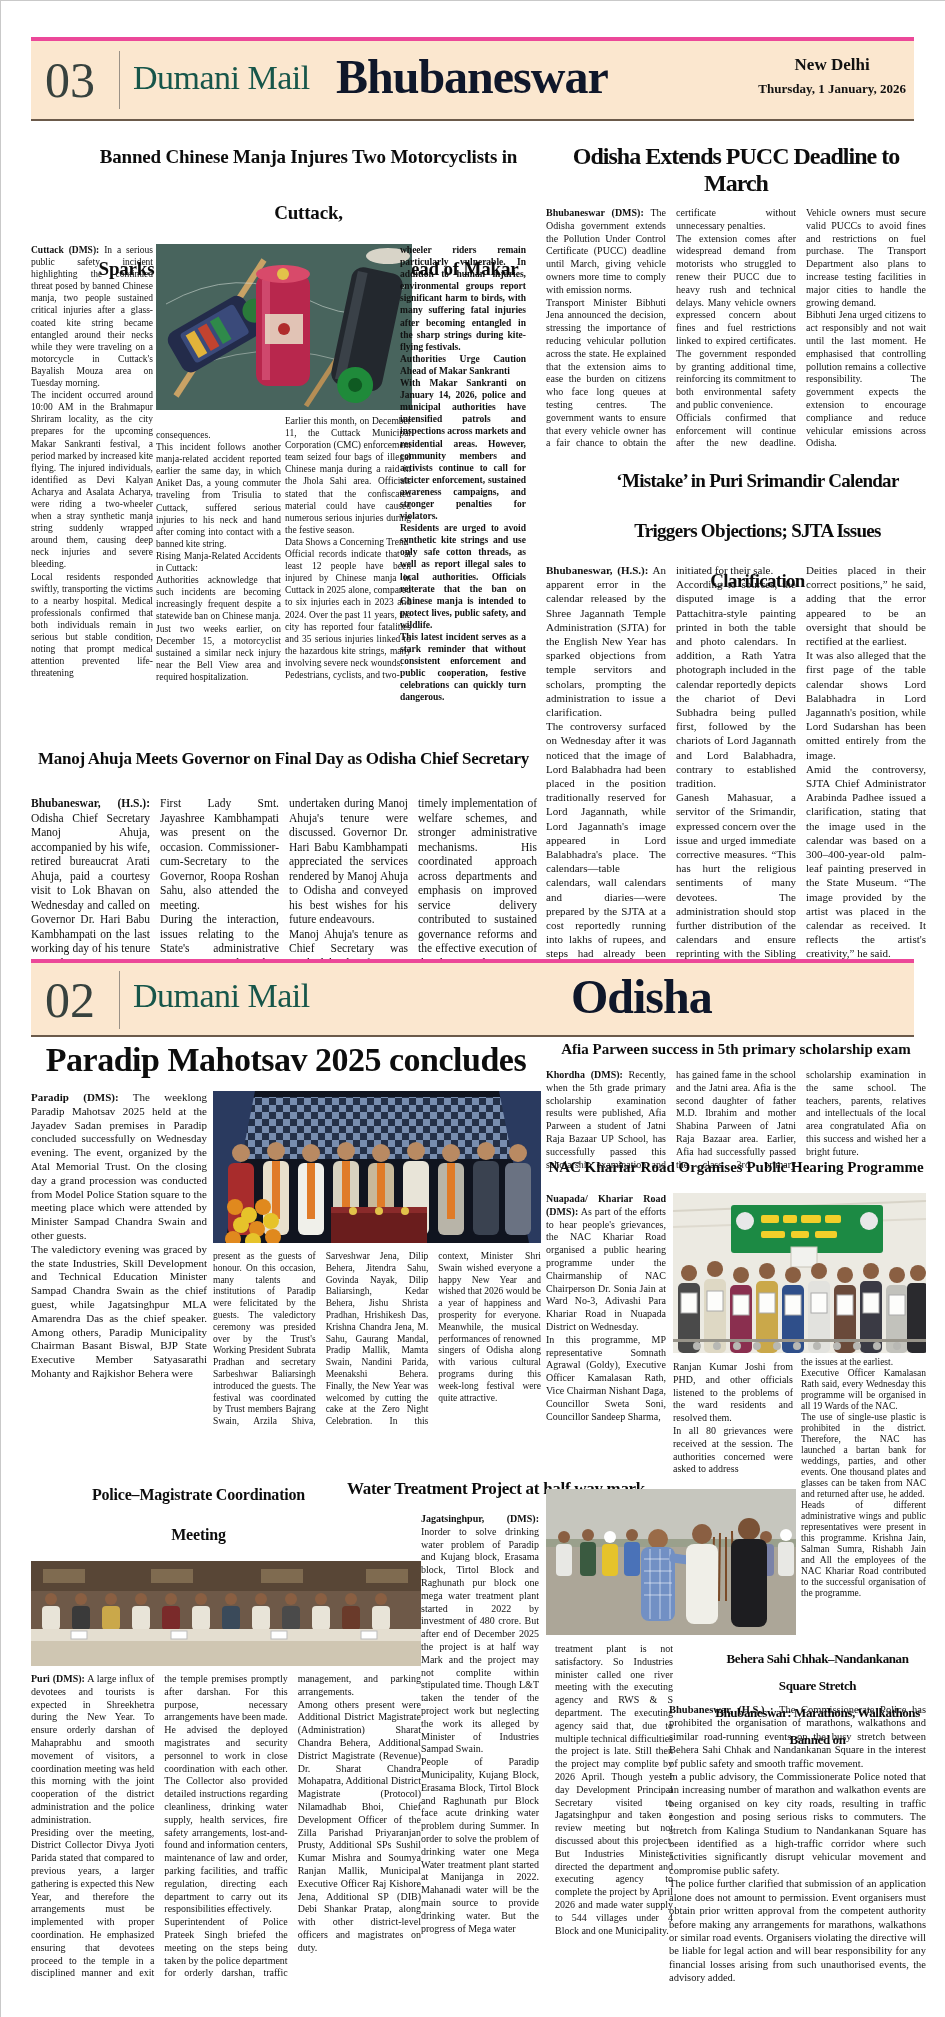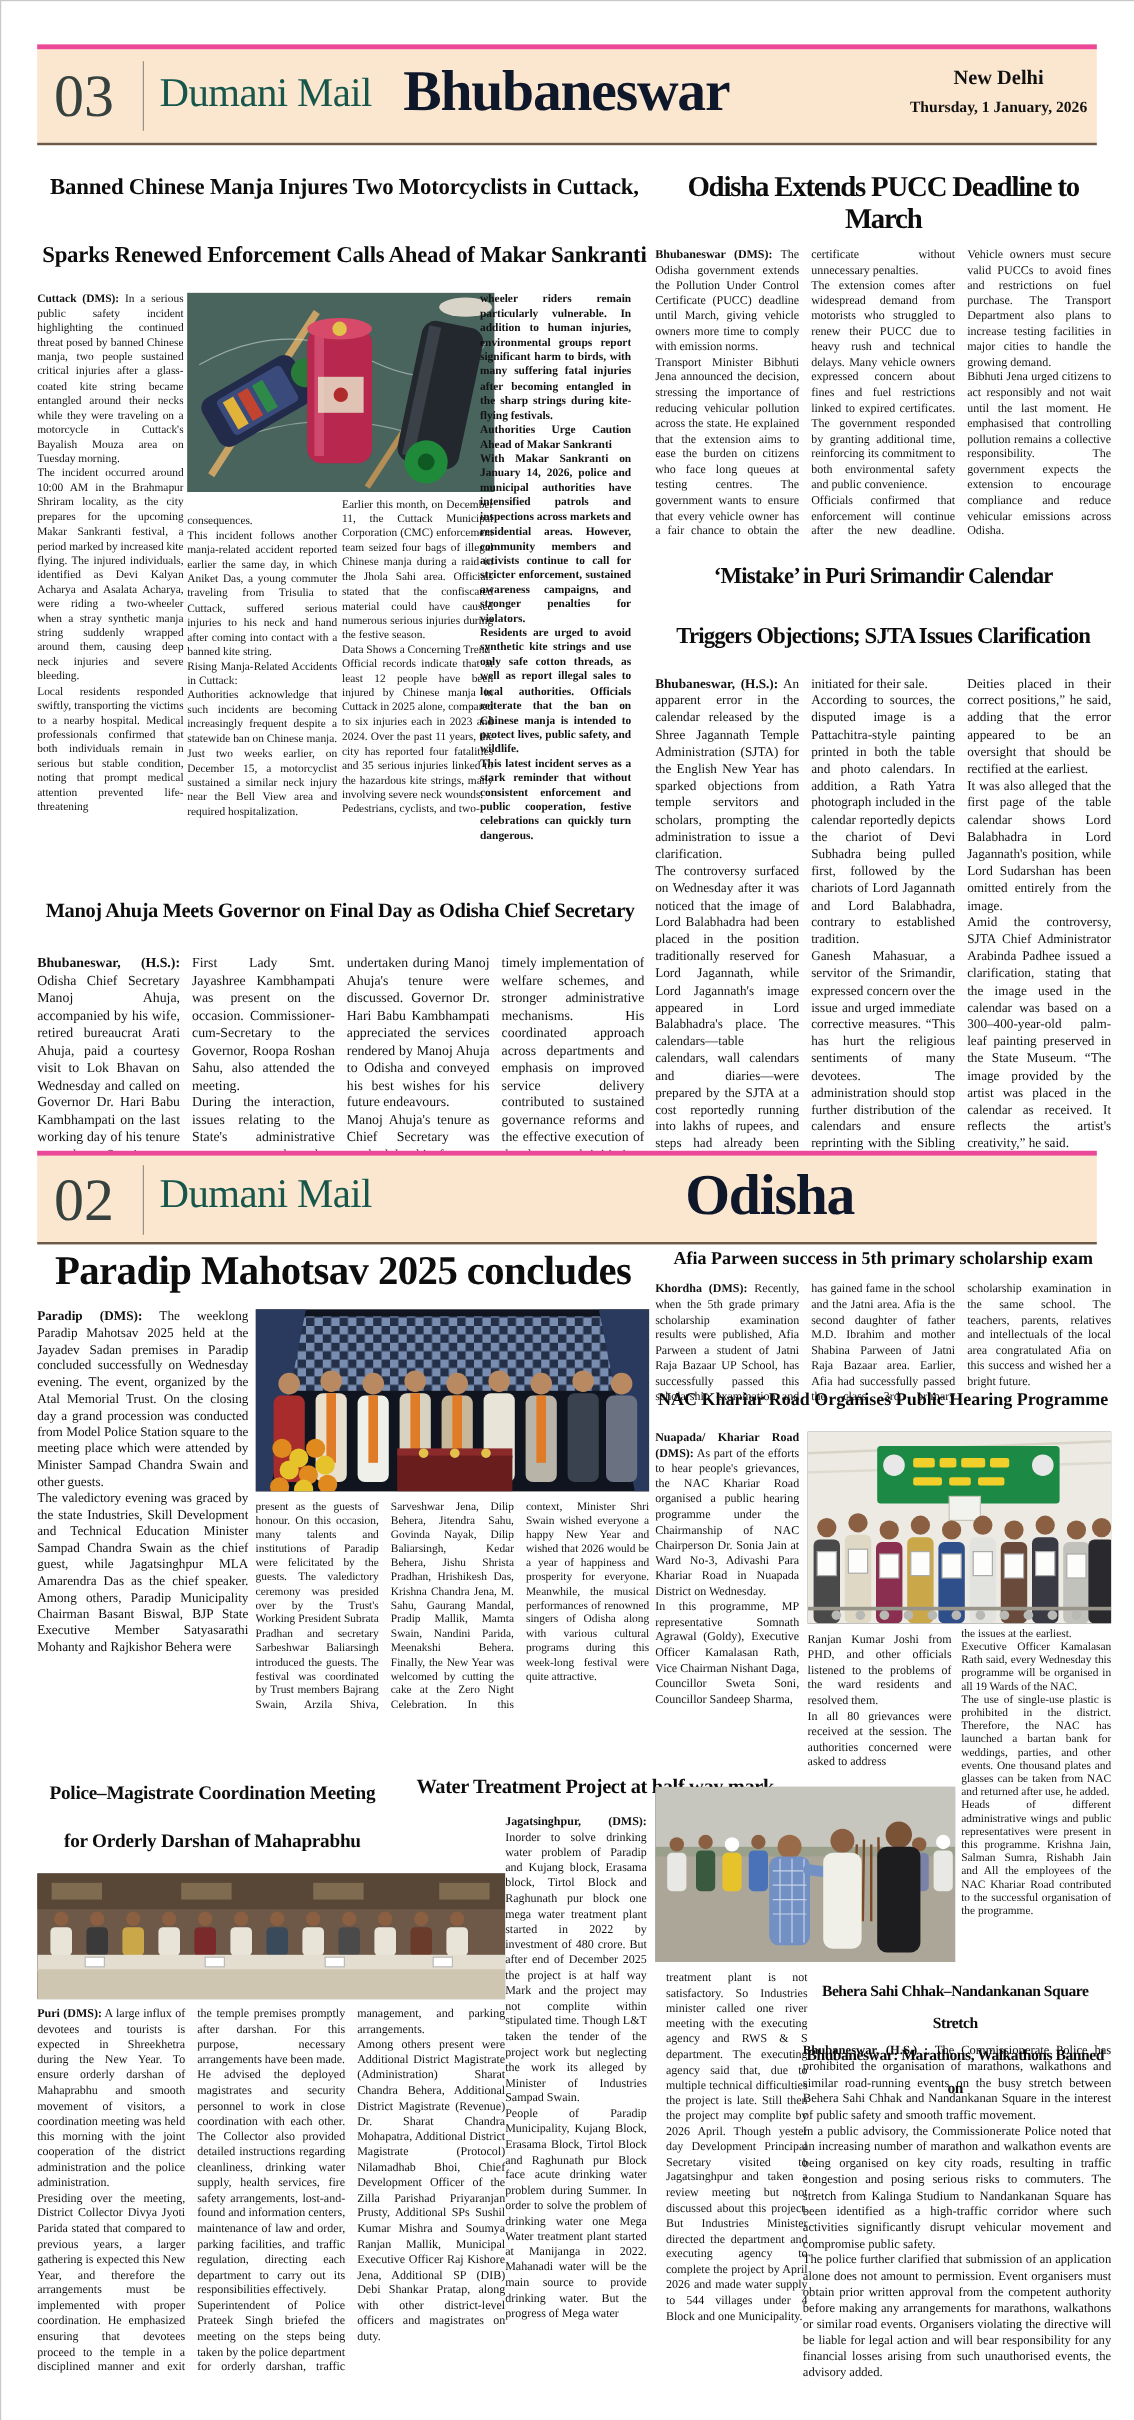--- a/index.html
+++ b/index.html
@@ -11,21 +11,21 @@
   .band .inner{position:relative;width:100%;height:100%;}
   .page-num{position:absolute;left:14px;top:10px;font-size:50px;color:#37423e;line-height:58px;}
   .band .vline{position:absolute;left:88px;top:10px;width:1px;height:58px;background:#9a9186;}
   .brand{position:absolute;left:102px;top:18px;font-size:34px;font-weight:normal;color:#17564a;letter-spacing:-0.5px;}
   .sec-title{position:absolute;top:8px;font-size:48px;font-weight:bold;color:#0f172a;letter-spacing:-1px;}
   .band-right{position:absolute;right:8px;top:14px;text-align:center;}
   .band-right .place{font-size:17px;font-weight:bold;}
   .band-right .date{font-size:13px;font-weight:bold;margin-top:6px;}
   
   .hl{position:absolute;font-weight:bold;text-align:center;color:#0d0d0d;}
-  .hl .ln{display:block;}
+  .hl .ln{display:block;margin-left:43px;}
   
   .txt{position:absolute;font-size:10px;line-height:12.8px;text-align:justify;overflow:hidden;}
   .flow{white-space:pre-line;}
   .dl{font-weight:bold;}
   .cols3{column-count:3;column-gap:10px;}
   .cols4{column-count:4;column-gap:10px;}
   .photo{position:absolute;overflow:hidden;background:#888;}
   .photo svg{display:block;width:100%;height:100%;}
 </style>
 </head>

